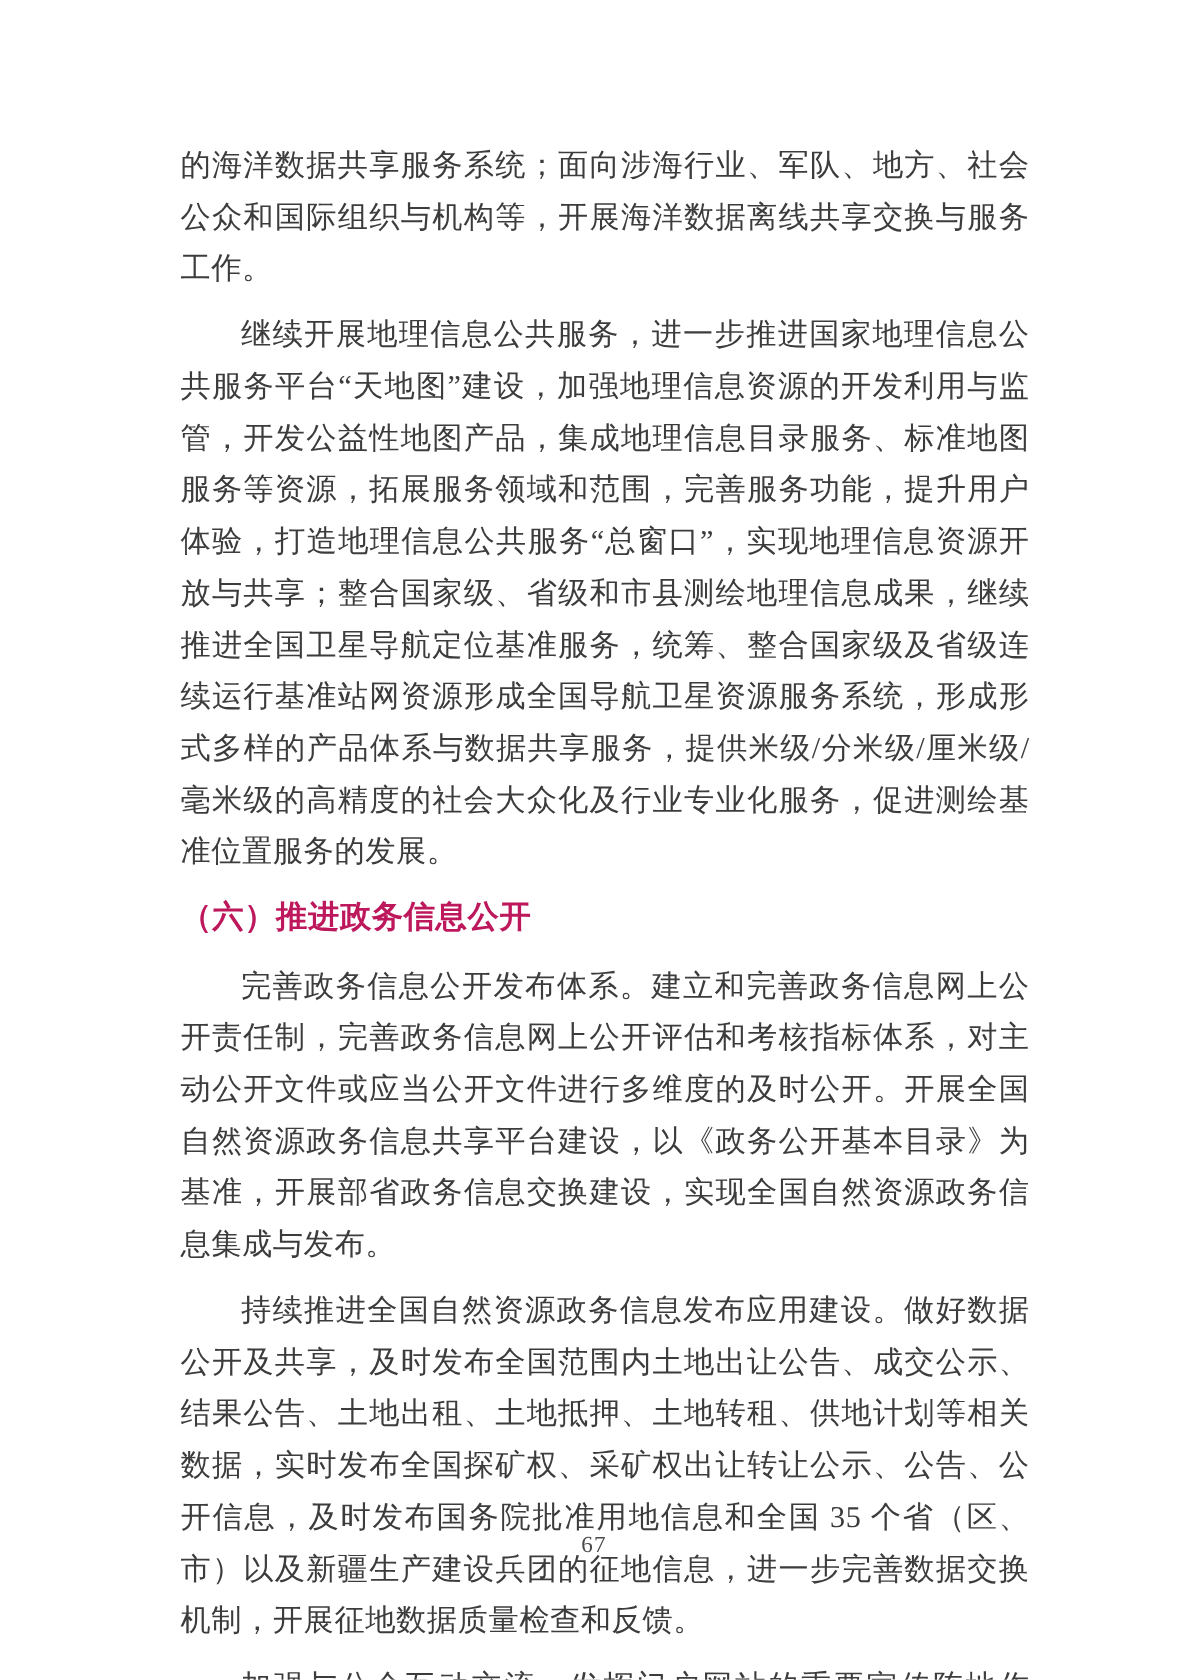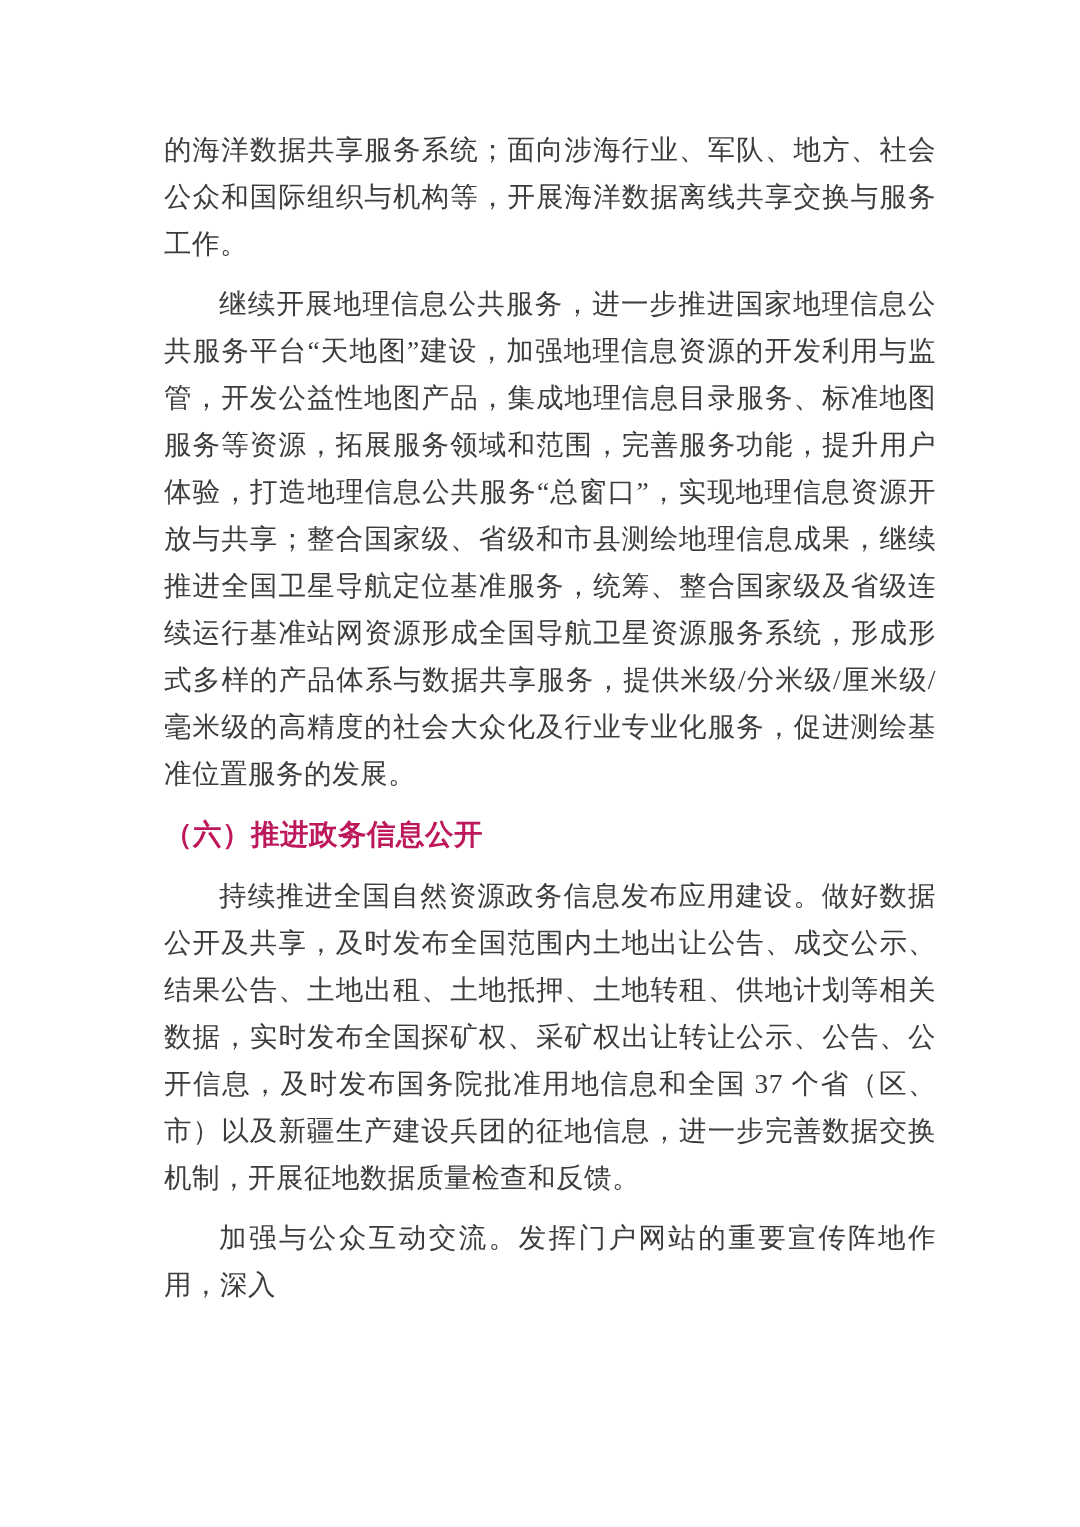--- a/index.html
+++ b/index.html
@@ -68,21 +68,23 @@
 <div class="doc-page">
 
   <div class="text-column">
 
     <p class="para continued">的海洋数据共享服务系统；面向涉海行业、军队、地方、社会公众和国际组织与机构等，开展海洋数据离线共享交换与服务工作。</p>
 
     <p class="para">继续开展地理信息公共服务，进一步推进国家地理信息公共服务平台“天地图”建设，加强地理信息资源的开发利用与监管，开发公益性地图产品，集成地理信息目录服务、标准地图服务等资源，拓展服务领域和范围，完善服务功能，提升用户体验，打造地理信息公共服务“总窗口”，实现地理信息资源开放与共享；整合国家级、省级和市县测绘地理信息成果，继续推进全国卫星导航定位基准服务，统筹、整合国家级及省级连续运行基准站网资源形成全国导航卫星资源服务系统，形成形式多样的产品体系与数据共享服务，提供米级/分米级/厘米级/毫米级的高精度的社会大众化及行业专业化服务，促进测绘基准位置服务的发展。</p>
 
     <h3 class="section-heading">（六）推进政务信息公开</h3>
 
+    <p class="para">完善政务信息公开发布体系。建立和完善政务信息网上公开责任制，完善政务信息网上公开评估和考核指标体系，对主动公开文件或应当公开文件进行多维度的及时公开。开展全国自然资源政务信息共享平台建设，以《政务公开基本目录》为基准，开展部省政务信息交换建设，实现全国自然资源政务信息集成与发布。</p>
 
-    <p class="para">持续推进全国自然资源政务信息发布应用建设。做好数据公开及共享，及时发布全国范围内土地出让公告、成交公示、结果公告、土地出租、土地抵押、土地转租、供地计划等相关数据，实时发布全国探矿权、采矿权出让转让公示、公告、公开信息，及时发布国务院批准用地信息和全国 37 个省（区、市）以及新疆生产建设兵团的征地信息，进一步完善数据交换机制，开展征地数据质量检查和反馈。</p>
+    <p class="para">持续推进全国自然资源政务信息发布应用建设。做好数据公开及共享，及时发布全国范围内土地出让公告、成交公示、结果公告、土地出租、土地抵押、土地转租、供地计划等相关数据，实时发布全国探矿权、采矿权出让转让公示、公告、公开信息，及时发布国务院批准用地信息和全国 35 个省（区、市）以及新疆生产建设兵团的征地信息，进一步完善数据交换机制，开展征地数据质量检查和反馈。</p>
 
     <p class="para">加强与公众互动交流。发挥门户网站的重要宣传阵地作用，深入</p>
 
   </div>
 
+  <div class="page-number">67</div>
 
 </div>
 
 </body></html>

